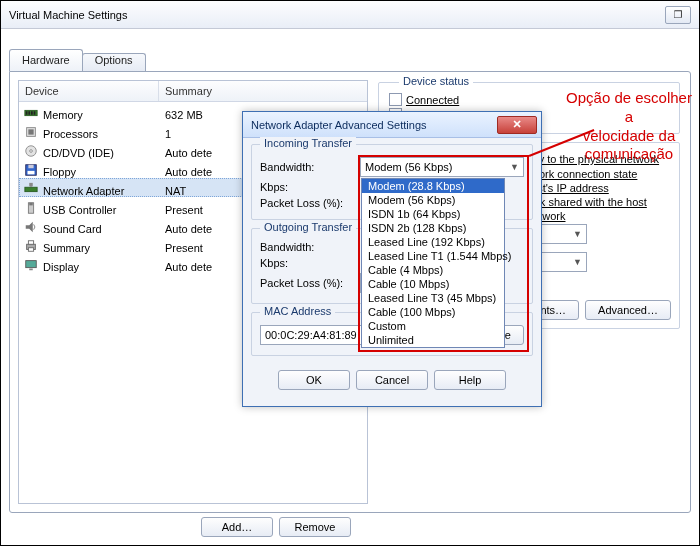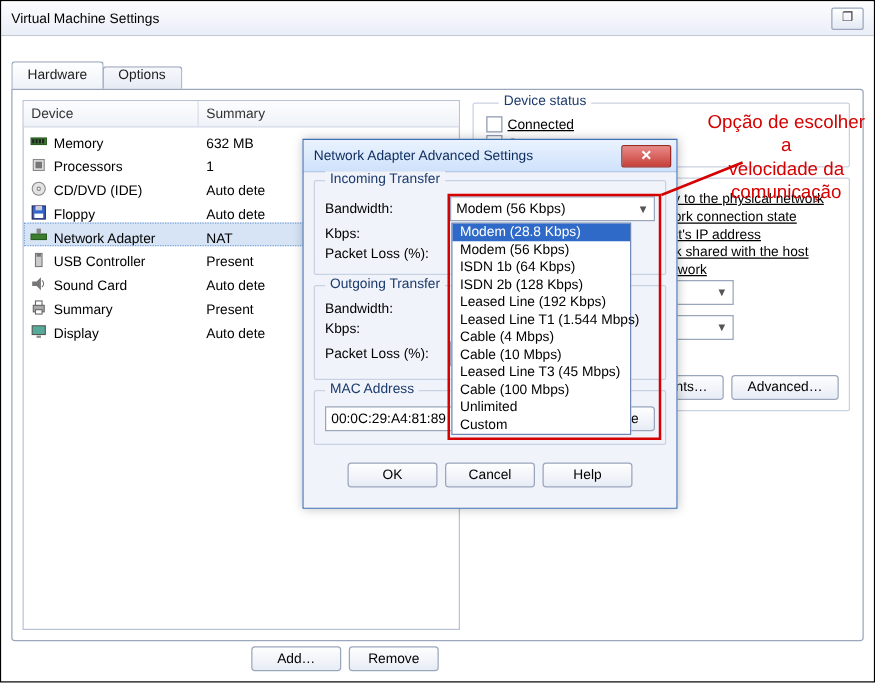--- a/index.html
+++ b/index.html
@@ -309,19 +309,19 @@
     <div class="opt sel">Modem (28.8 Kbps)</div>
     <div class="opt">Modem (56 Kbps)</div>
     <div class="opt">ISDN 1b (64 Kbps)</div>
     <div class="opt">ISDN 2b (128 Kbps)</div>
     <div class="opt">Leased Line (192 Kbps)</div>
     <div class="opt">Leased Line T1 (1.544 Mbps)</div>
     <div class="opt">Cable (4 Mbps)</div>
     <div class="opt">Cable (10 Mbps)</div>
     <div class="opt">Leased Line T3 (45 Mbps)</div>
     <div class="opt">Cable (100 Mbps)</div>
+    <div class="opt">Custom</div>
     <div class="opt">Unlimited</div>
-    <div class="opt">Custom</div>
   </div>
 
 <div id="redbox" class="redbox" style="left: 357px; top: 154px; width: 171px; height: 197px;"></div>
 <div id="redtext" class="redtext" style="left: 563px; top: 88px; width: 130px;">Opção de escolher a<br>velocidade da<br>comunicação</div>
 <div id="redline" class="redline" style="left: 528px; top: 154px; width: 70.0071px; transform: rotate(-21.8014deg);"></div>
 
 </body></html>

